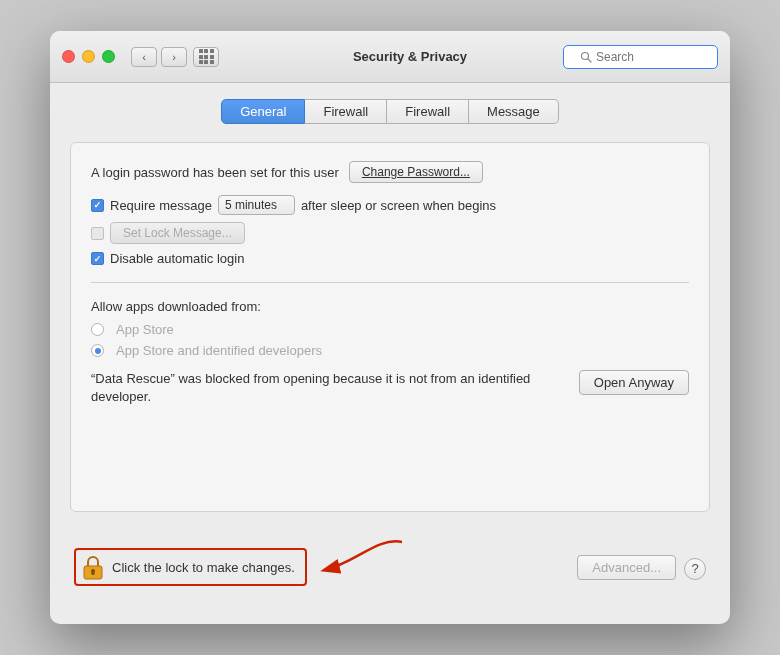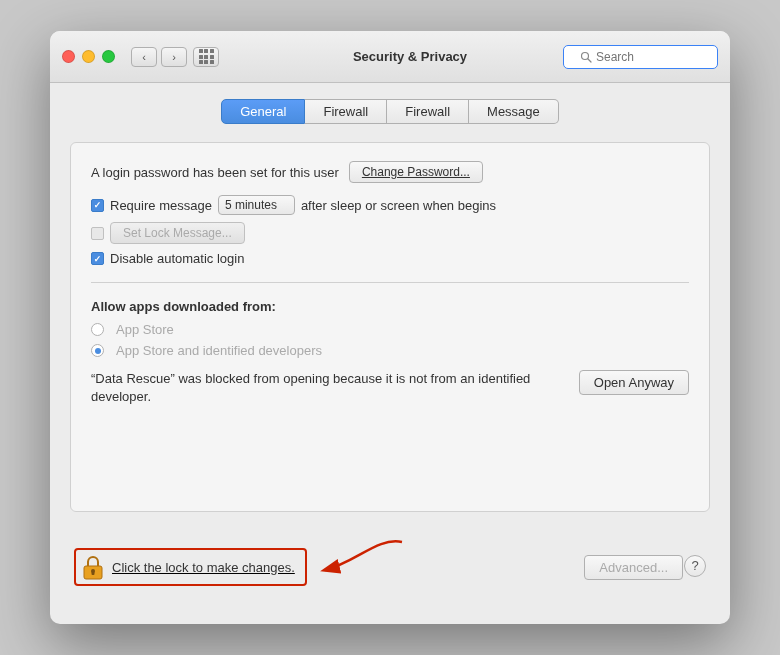--- a/index.html
+++ b/index.html
@@ -223,21 +223,20 @@
     }
     .divider {
       border: none;
       border-top: 1px solid #d0d0d0;
       margin: 16px 0;
     }
     .allow-section-title {
       font-size: 13px;
       color: #333;
       margin-bottom: 8px;
-      font-weight: bold;
     }
     .radio-row {
       display: flex;
       align-items: center;
       gap: 12px;
       margin-bottom: 6px;
       font-size: 13px;
     }
     .radio {
       width: 13px;
@@ -296,22 +295,22 @@
     .lock-icon {
       width: 22px;
       height: 26px;
     }
     .lock-text {
       font-size: 13px;
       color: #333;
     }
     .right-buttons {
       display: flex;
-      align-items: flex-start;
-      gap: 1px;
+      align-items: flex-end;
+      gap: 8px;
     }
     .advanced-btn {
       padding: 4px 14px;
       background: linear-gradient(to bottom, #f8f8f8, #e8e8e8);
       border: 1px solid #b0b0b0;
       border-radius: 4px;
       font-size: 13px;
       cursor: not-allowed;
       color: #aaa;
     }
@@ -425,21 +424,21 @@
         <span class="radio-label-disabled">App Store and identified developers</span>
       </div>
 
       <div class="blocked-row">
         <span class="blocked-text">“Data Rescue” was blocked from opening because it is not from an identified developer.</span>
         <button class="open-anyway-btn">Open Anyway</button>
       </div>
     </div>
 
     <div class="bottom-bar">
-      <div style="display:flex; align-items:center; gap: 0; text-decoration: underline;">
+      <div style="display:flex; align-items:center; gap: 0;">
 
         <div class="lock-section">
 
           <svg class="lock-icon" viewBox="0 0 22 26" fill="none" xmlns="http://www.w3.org/2000/svg">
             <rect x="2" y="12" width="18" height="13" rx="2" fill="#e8a020" stroke="#b07010" stroke-width="1"></rect>
             <path d="M6 12V8C6 5.2 8.2 3 11 3C13.8 3 16 5.2 16 8V12" stroke="#b07010" stroke-width="2" fill="none"></path>
             <rect x="9.5" y="17" width="3" height="4" rx="1" fill="#7a5010"></rect>
             <circle cx="11" cy="17" r="2" fill="#7a5010"></circle>
           </svg>
           <span class="lock-text">Click the lock to make changes.</span>

